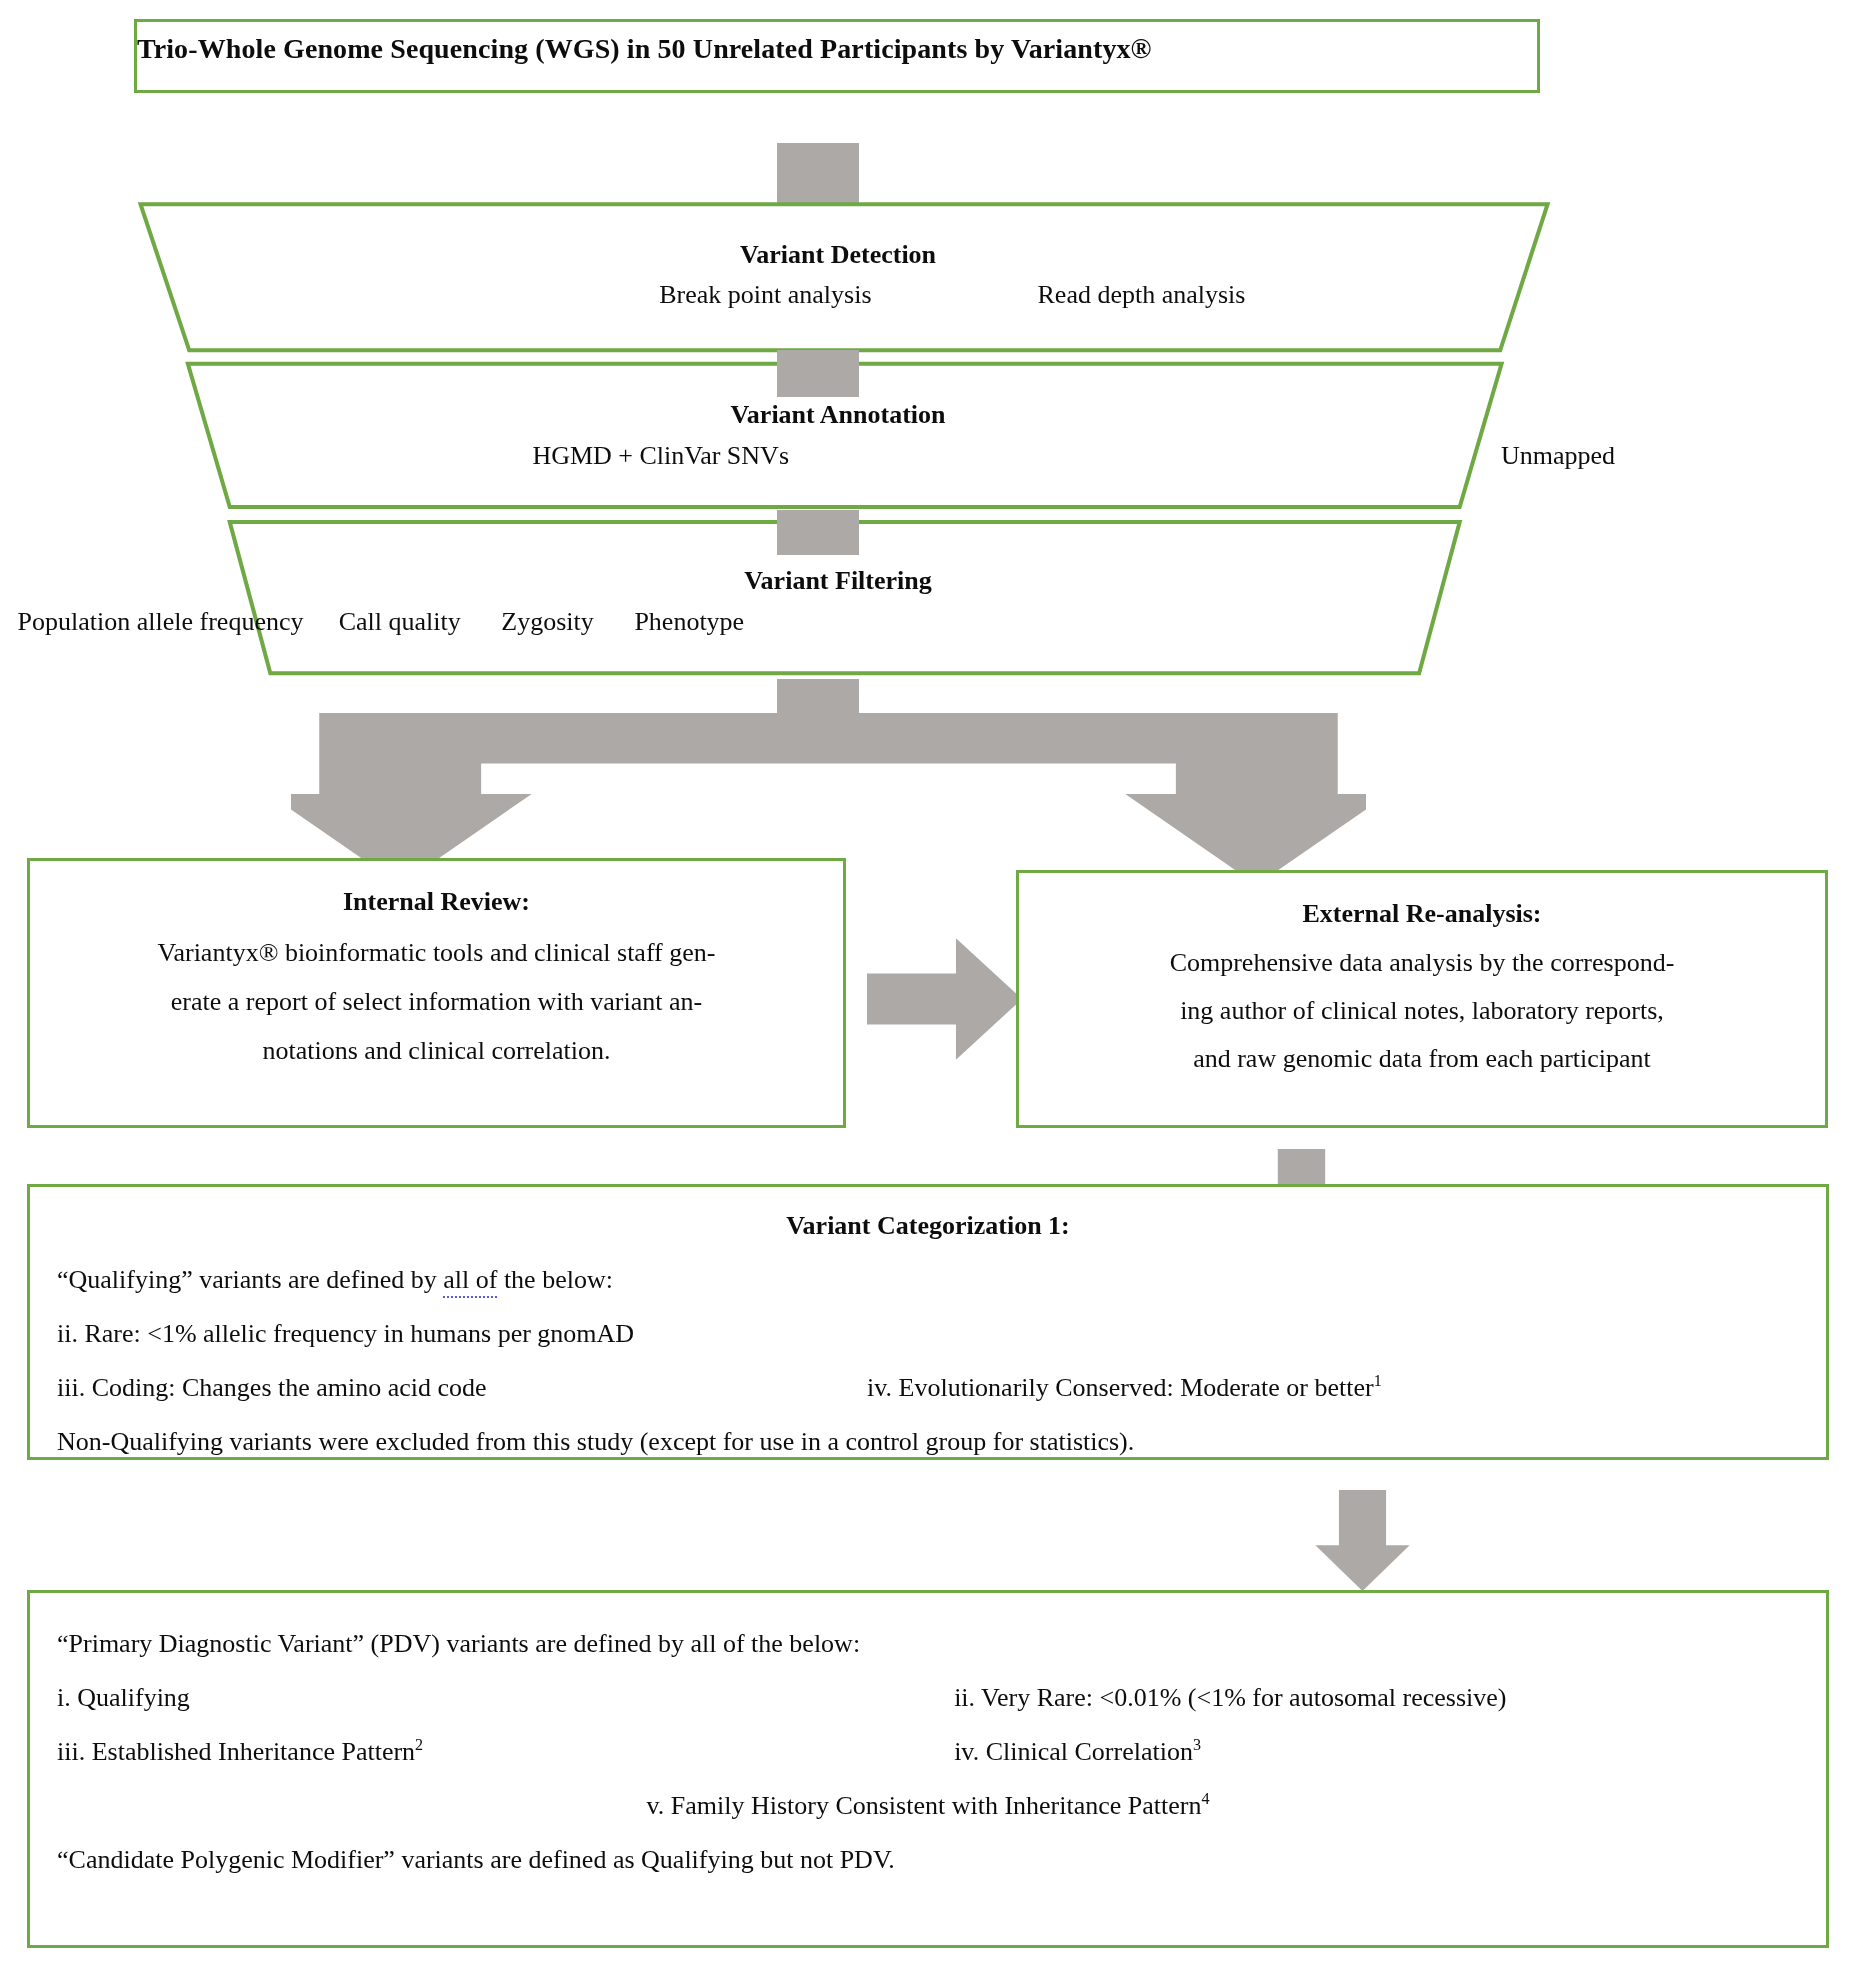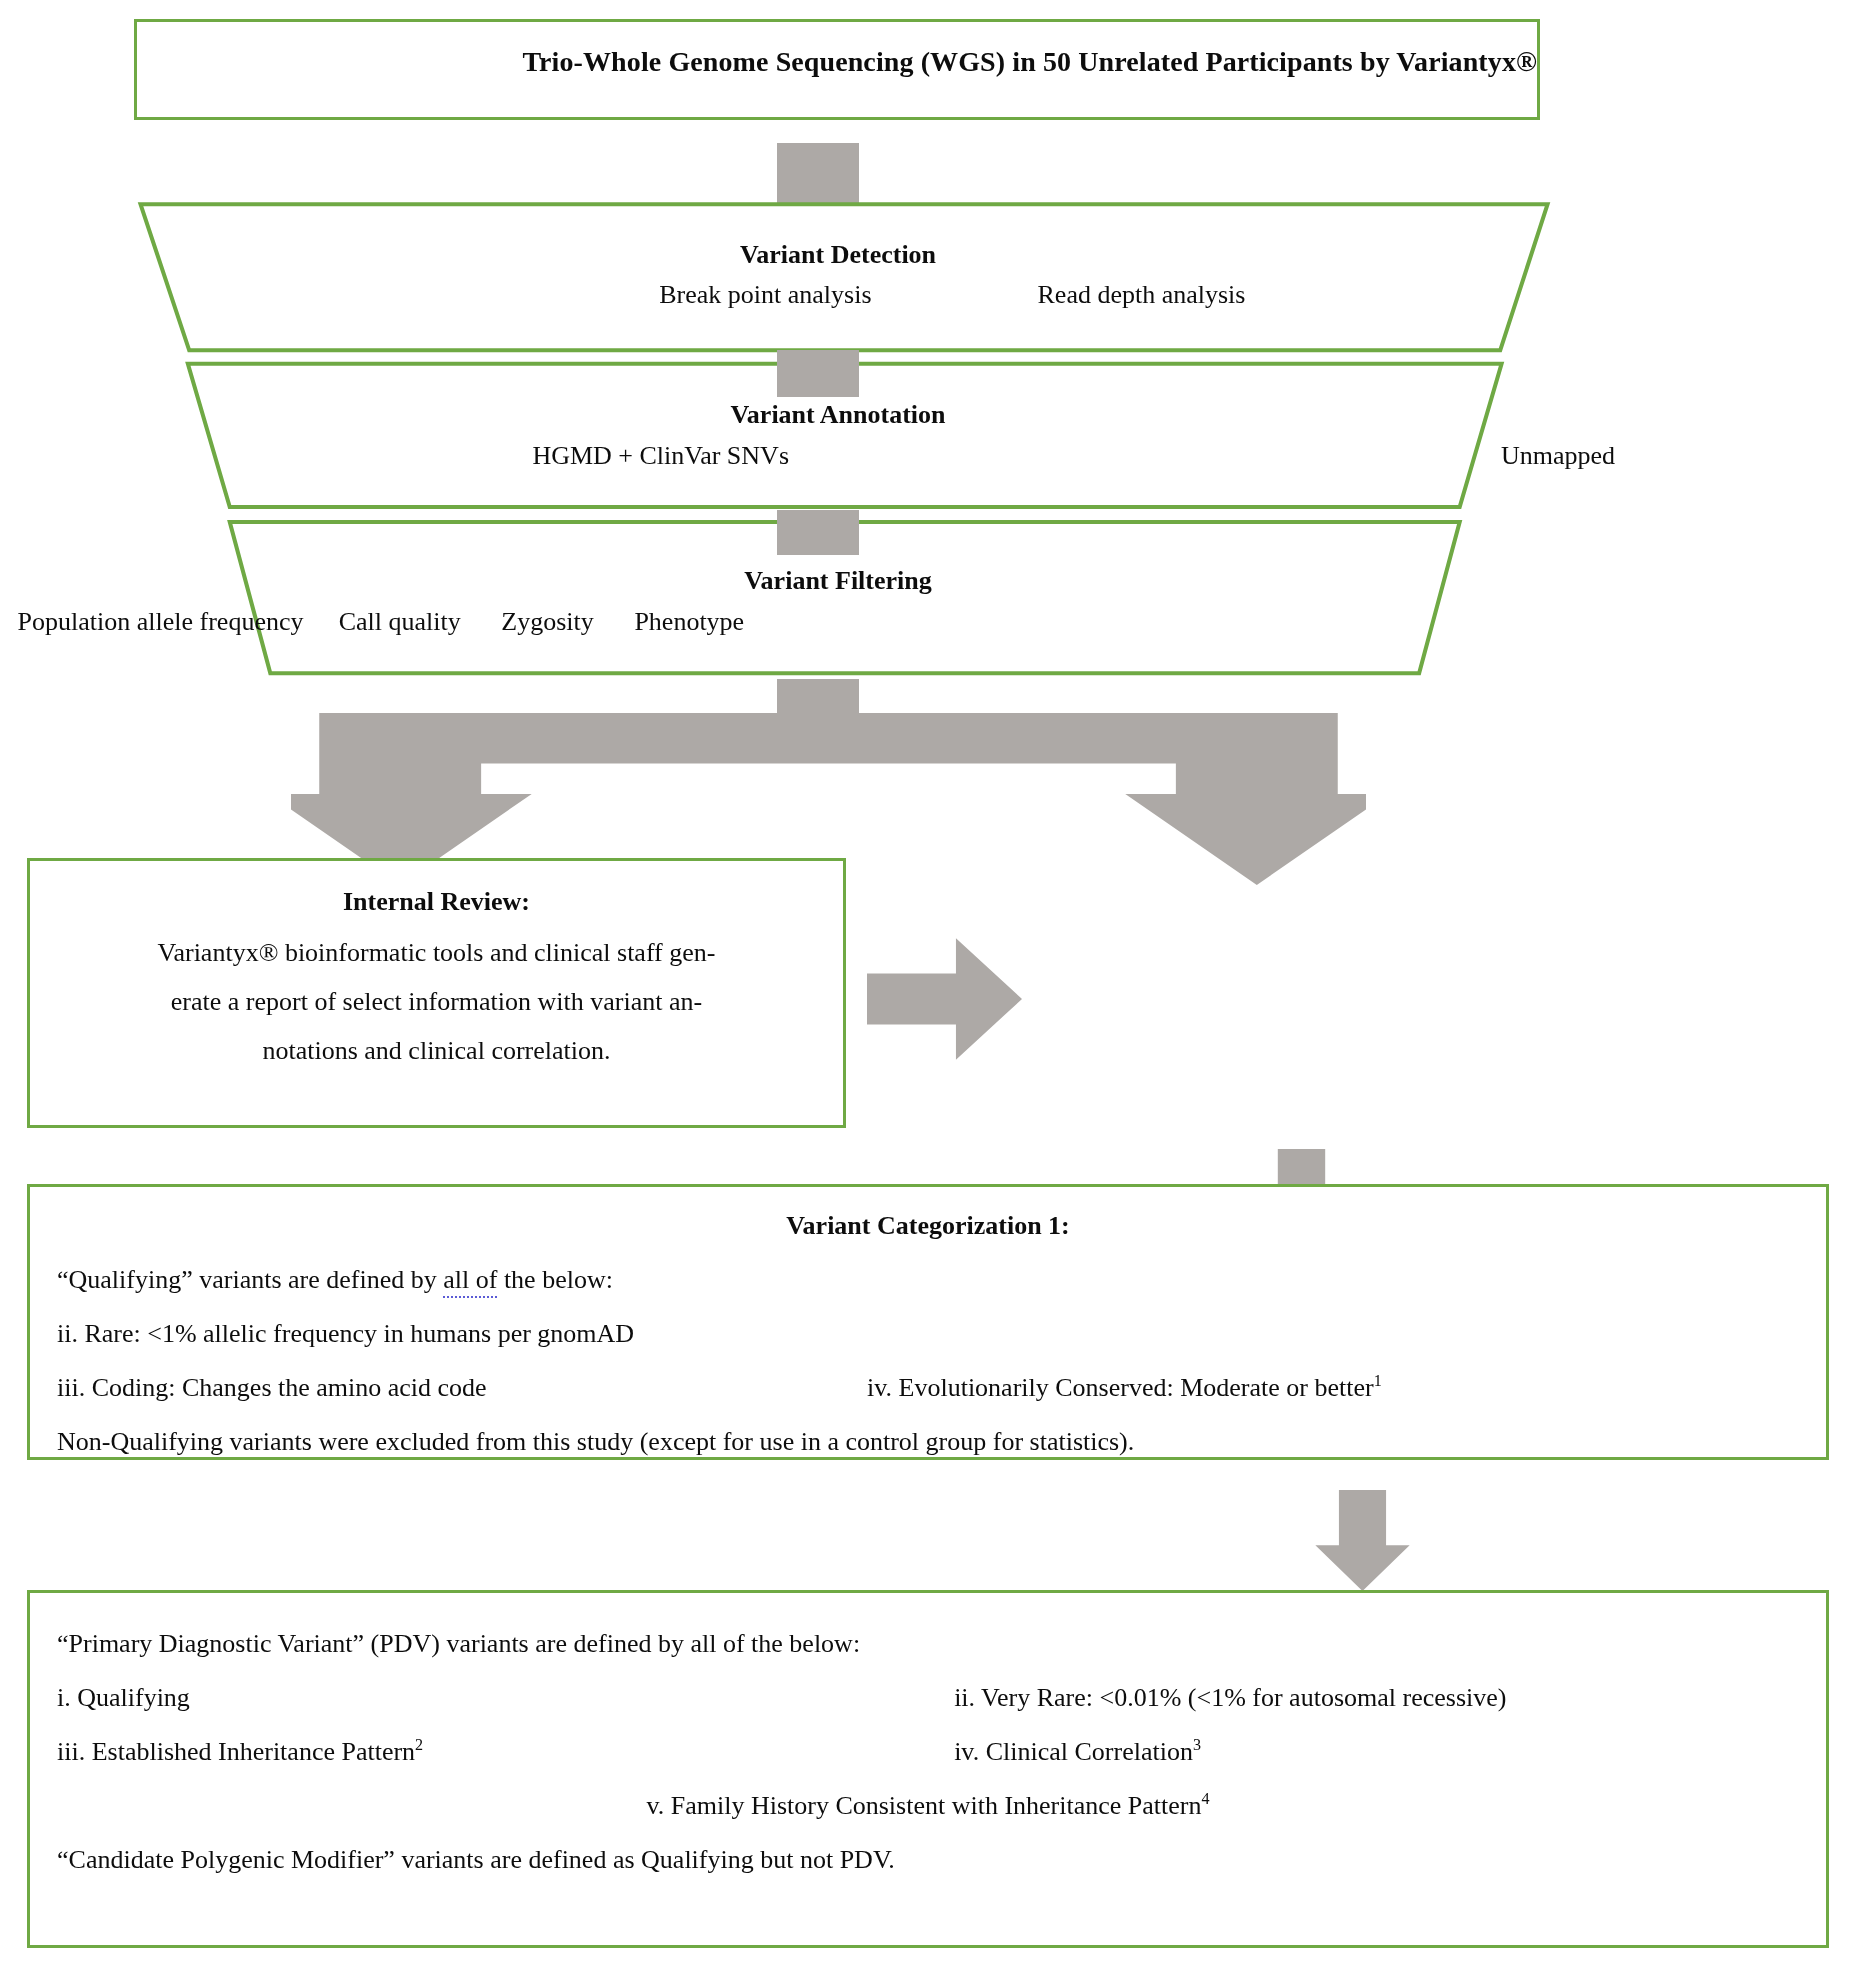--- a/index.html
+++ b/index.html
@@ -20,22 +20,22 @@
 
   
   .gbox {
     position: absolute;
     border: 3.4px solid #6FA944;
     background: #ffffff;
   }
 
   
   #title-box {
-    left: 134px; top: 19px; width: 1406px; height: 101px;
-    display: flex; align-items: center; justify-content: flex-end;
+    left: 134px; top: 19px; width: 1406px; height: 74px;
+    display: flex; align-items: center; justify-content: flex-start;
   }
   #title-box .t {
     font-weight: bold;
     font-size: 28px;
     letter-spacing: 0.1px;
     text-align: center;
     margin-top: -15px;
   }
 
   
@@ -203,20 +203,26 @@
     <div class="box-title">Internal Review:</div>
     <div class="box-line">Variantyx® bioinformatic tools and clinical staff gen-</div>
     <div class="box-line">erate a report of select information with variant an-</div>
     <div class="box-line">notations and clinical correlation.</div>
   </div>
 
   <svg id="arrow-right" viewBox="0 0 230 180">
     <path d="M 0,52 L 132,52 L 132,0 L 230,90 L 132,180 L 132,128 L 0,128 Z" fill="#ADA9A6"></path>
   </svg>
 
+  <div class="gbox" id="external-box">
+    <div class="box-title">External Re-analysis:</div>
+    <div class="box-line">Comprehensive data analysis by the correspond-</div>
+    <div class="box-line">ing author of clinical notes, laboratory reports,</div>
+    <div class="box-line">and raw genomic data from each participant</div>
+  </div>
 
   <svg class="down-arrow" id="arrow-mid-right" viewBox="0 0 140 130">
     <path d="M 35,0 L 105,0 L 105,70 L 140,70 L 70,130 L 0,70 L 35,70 Z" fill="#ADA9A6"></path>
   </svg>
 
   <div class="gbox" id="cat1-box">
     <div class="cat-title">Variant Categorization 1:</div>
 
     <div class="cat-line"><span>“Qualifying” variants are defined by </span><span class="spell-underline">all of</span><span> the below:</span></div>
 

